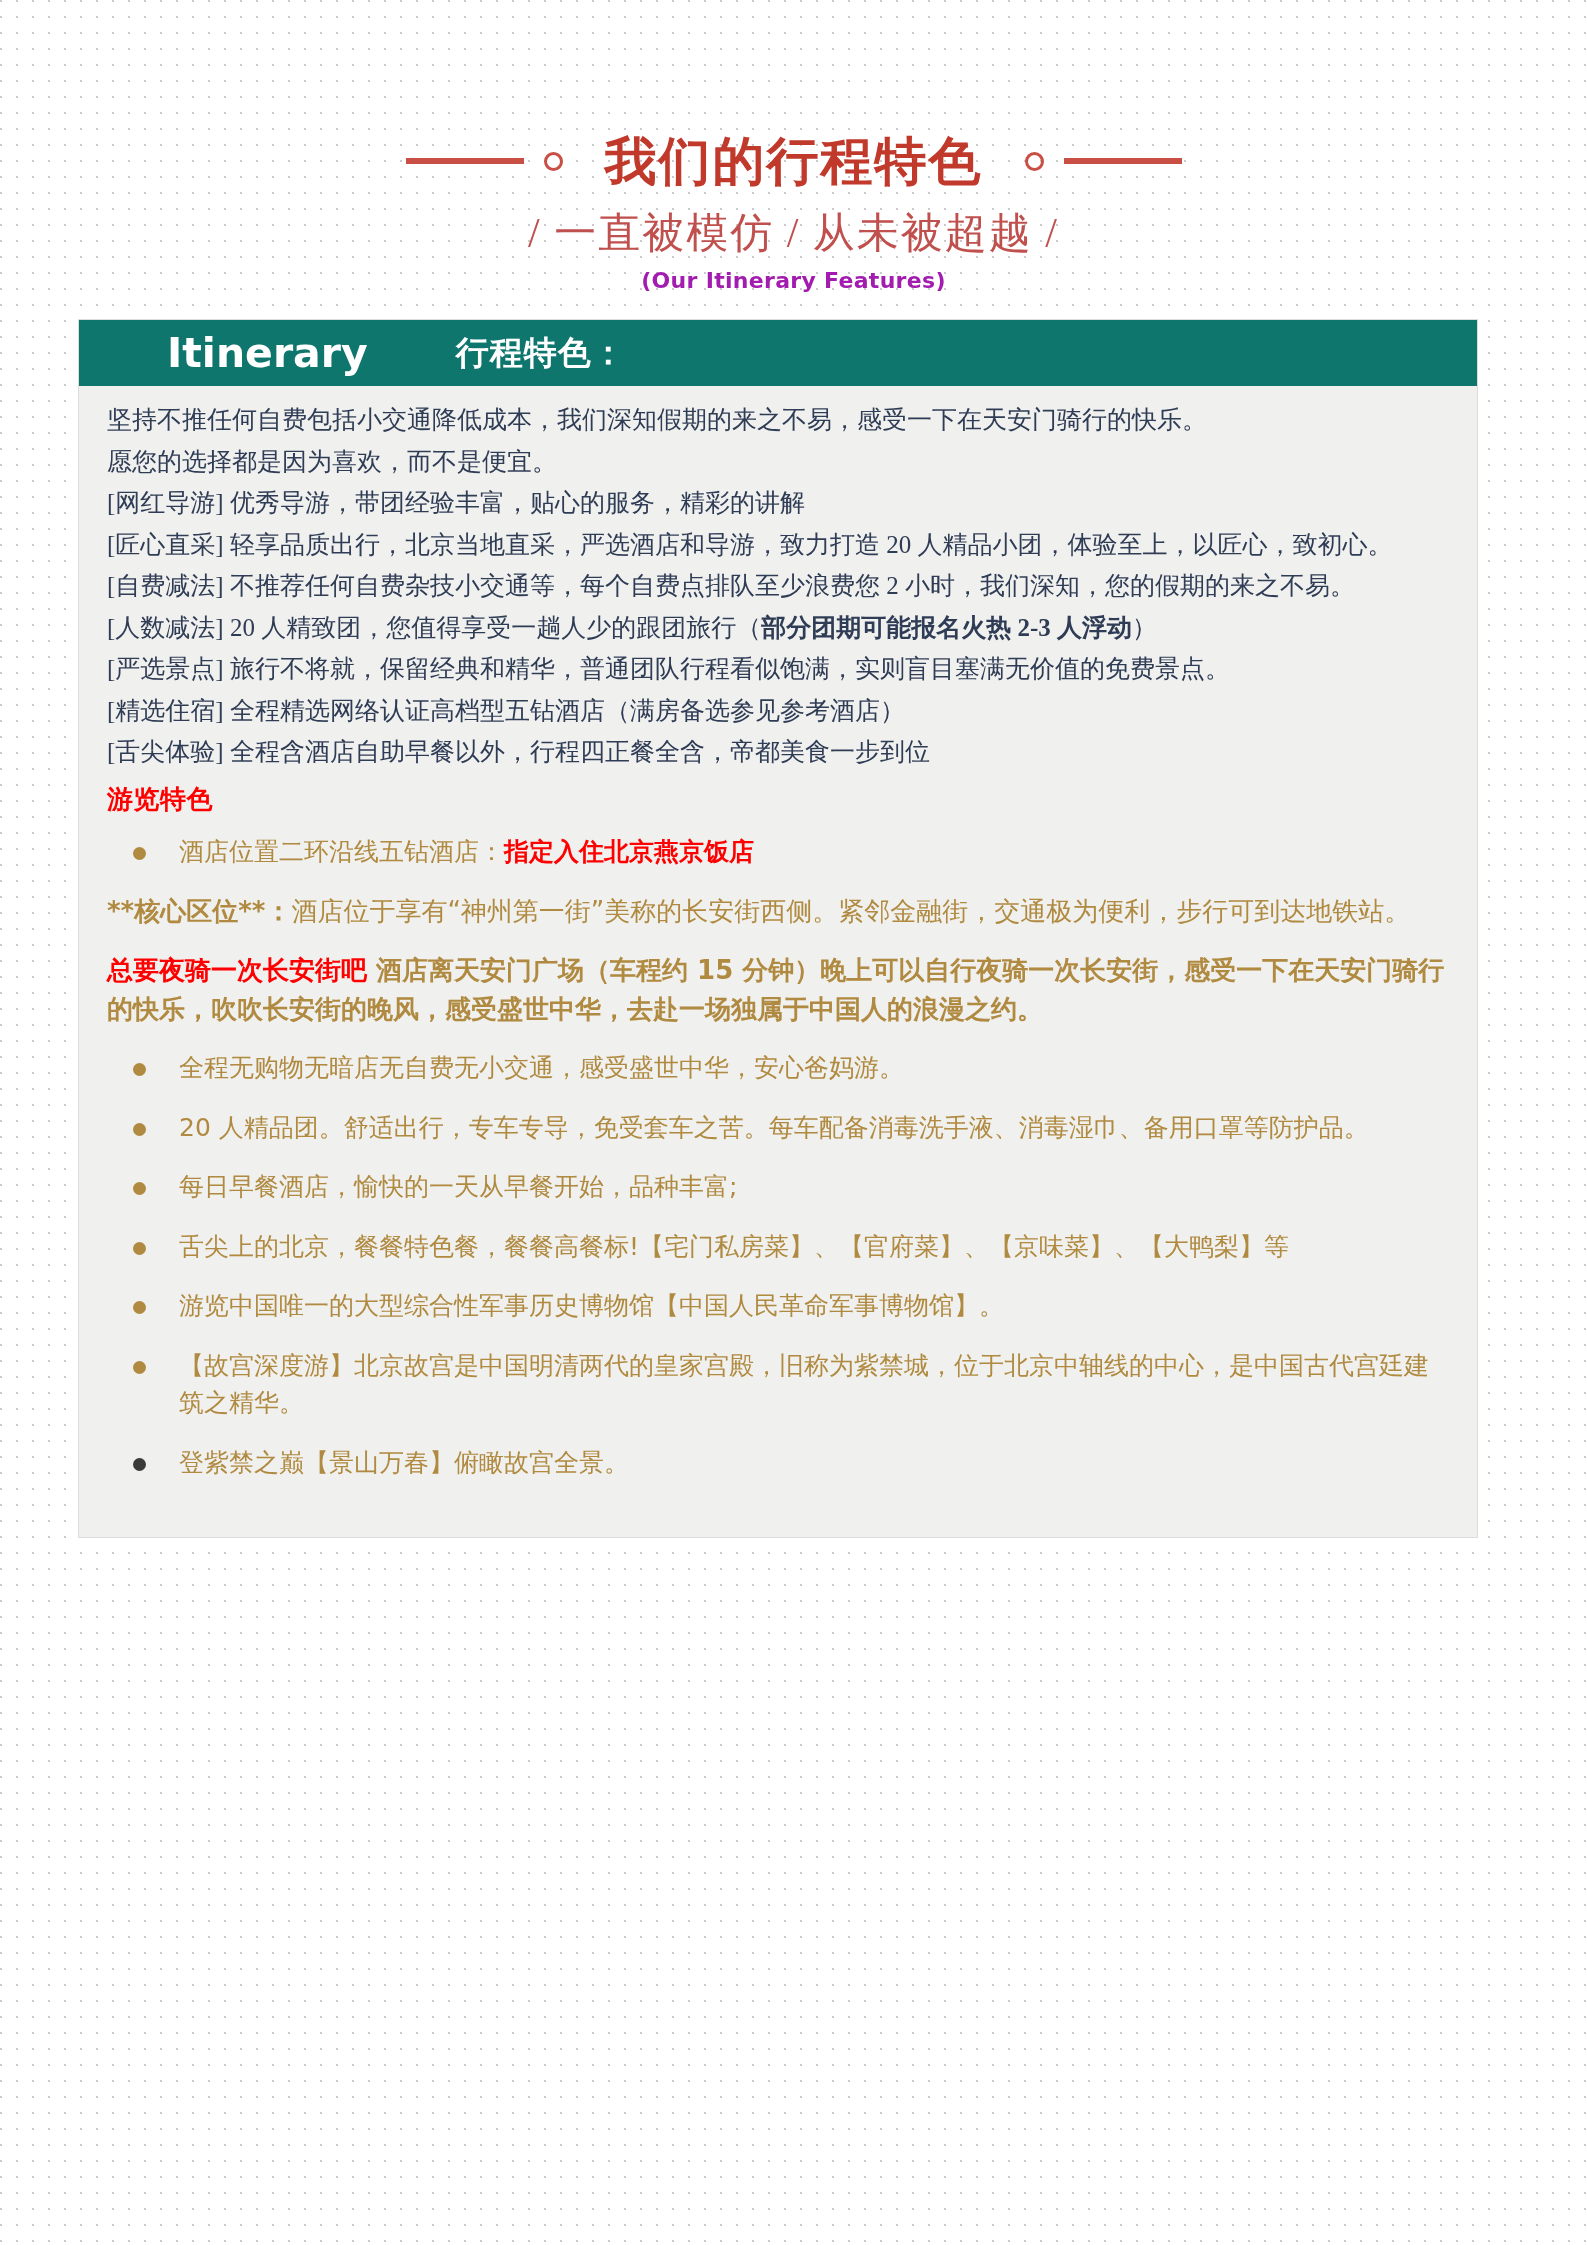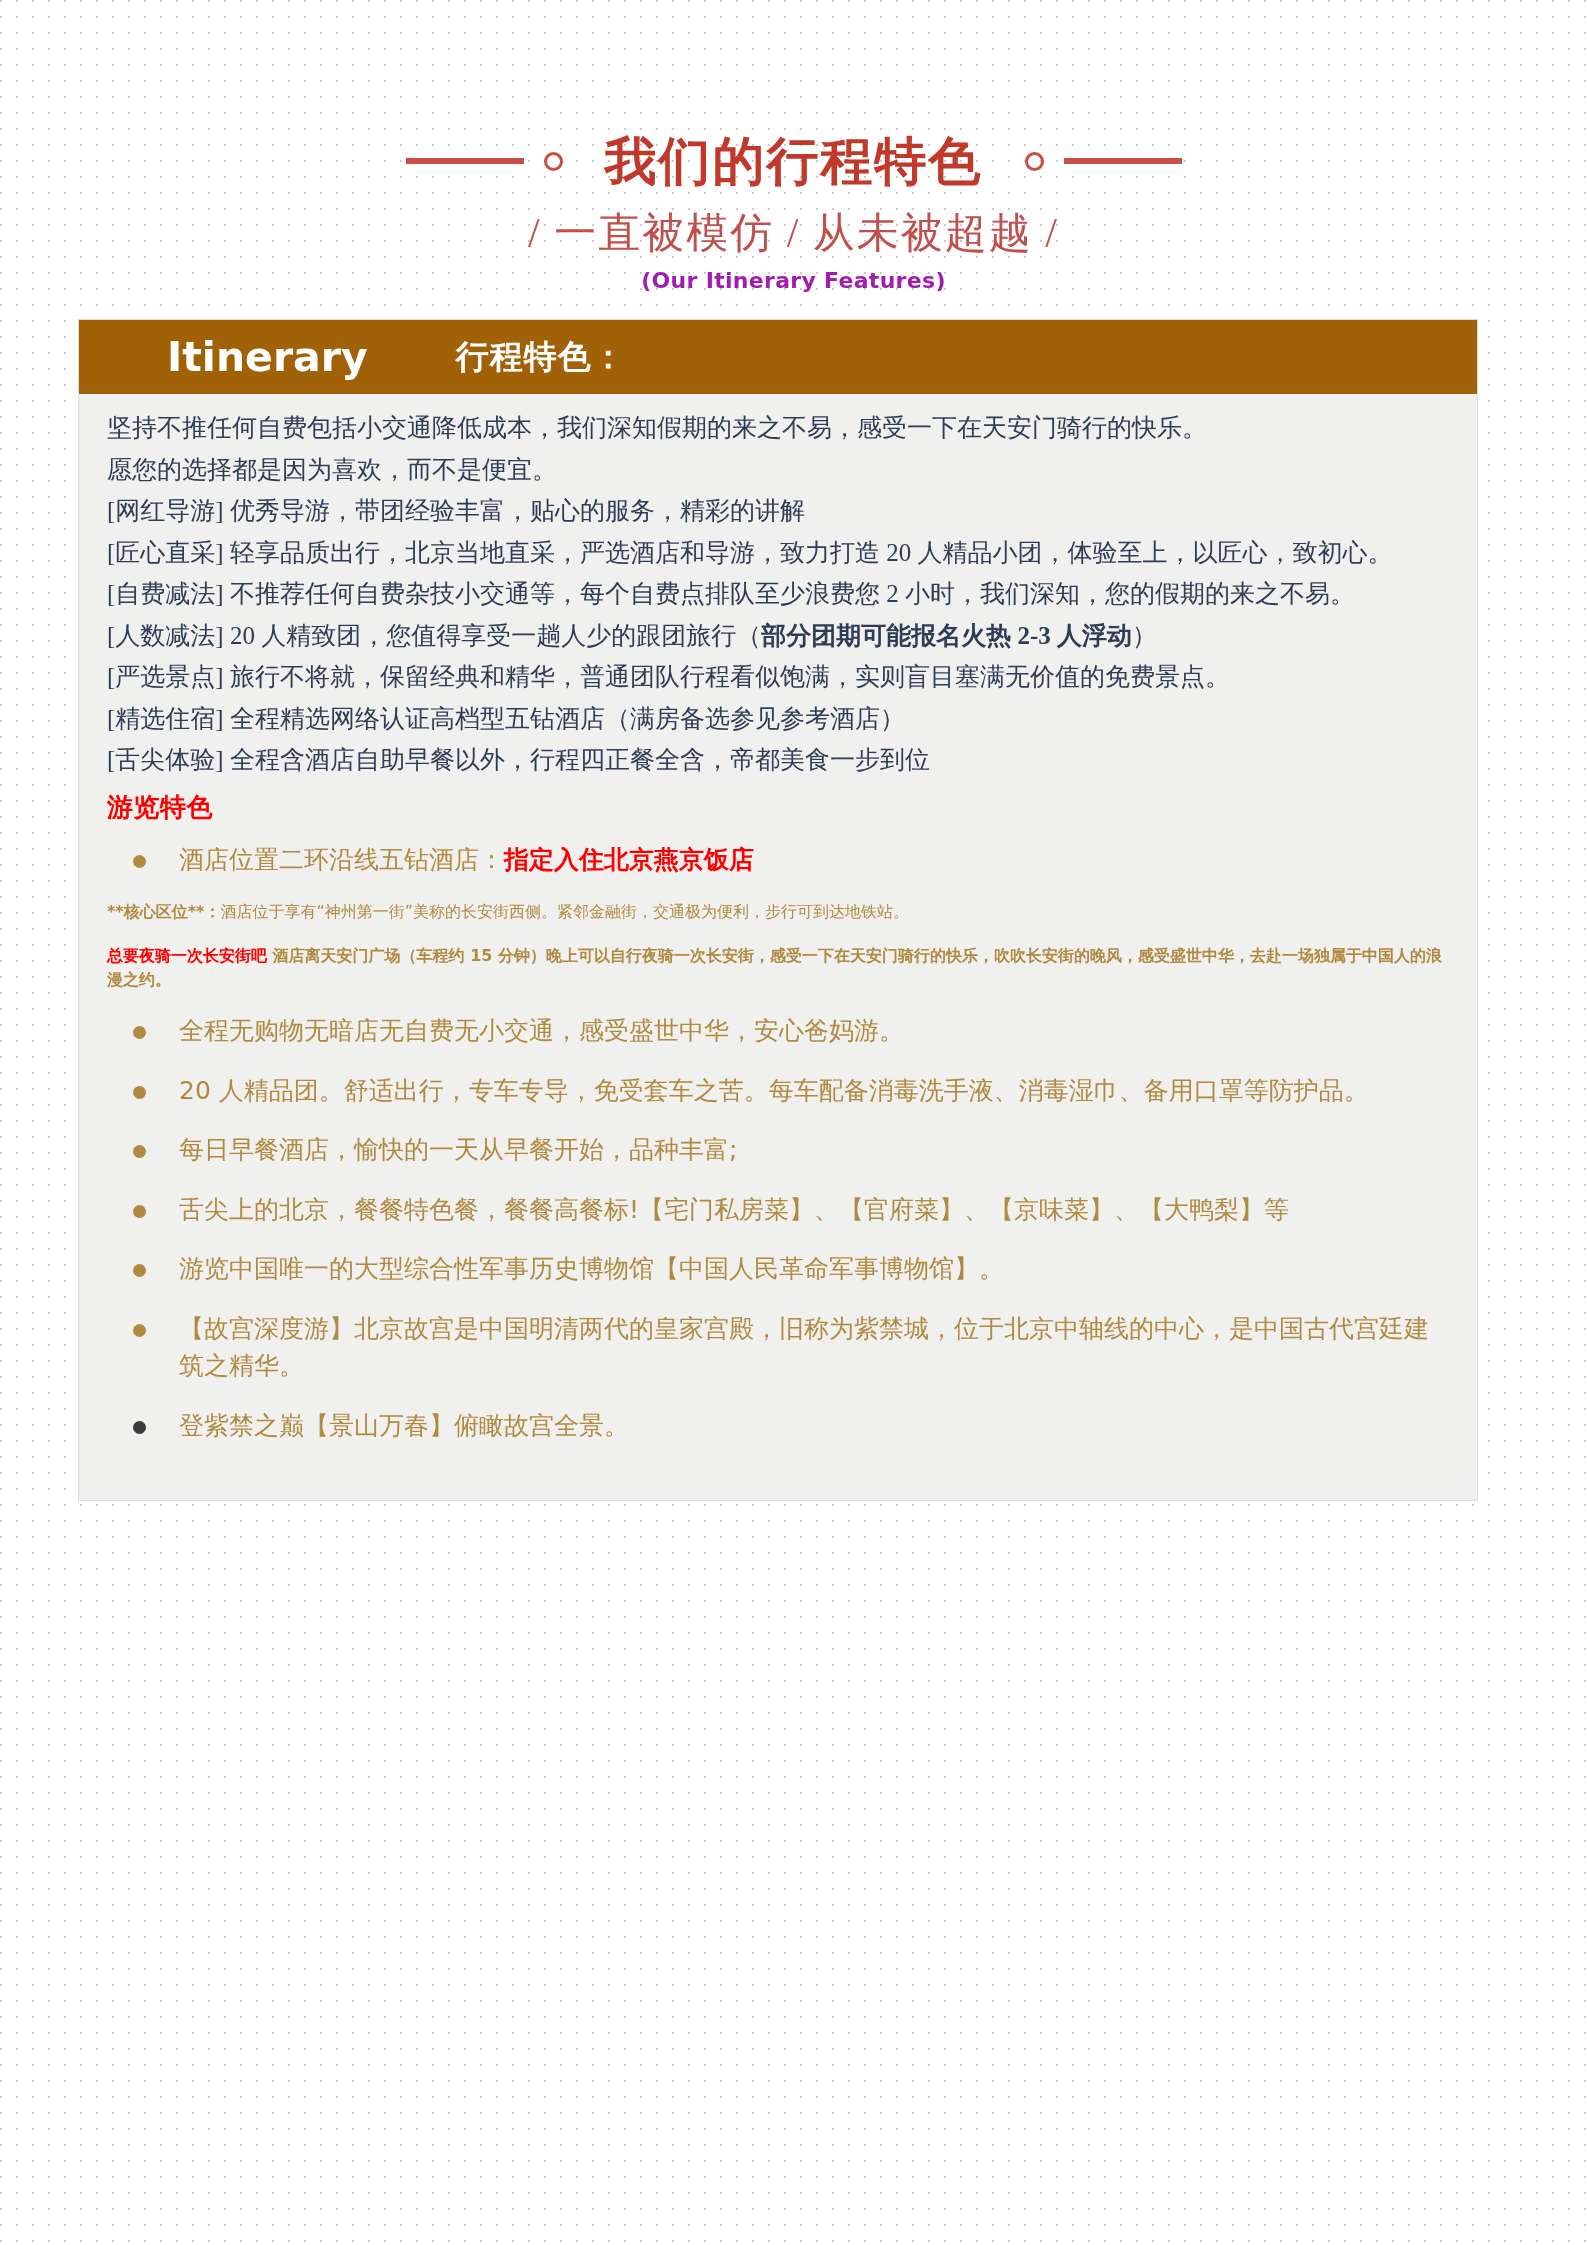--- a/index.html
+++ b/index.html
@@ -73,22 +73,22 @@
   
   .card {
     position: relative;
     margin: 26px 78px 0 78px;
     width: 1400px;
     box-sizing: border-box;
     background: #f0f0ee;
     border: 1px solid #dcdcda;
   }
   .card-bar {
-    background: #a16207;
-    height: 74px;
+    background: #0f766e;
+    height: 66px;
     display: flex;
     align-items: center;
     padding-left: 88px;
     box-sizing: border-box;
   }
   .card-bar-en {
     font-family: "DejaVu Sans", "Liberation Sans", sans-serif;
     font-weight: bold;
     font-size: 41px;
     color: #ffffff;
@@ -155,21 +155,21 @@
     background: #b08a40;
   }
   .gold-item.dark-bullet::before { background: #3b3b3b; }
   .gold-item .hl-red {
     color: #ff0000;
     font-weight: bold;
   }
 
   .gold-para {
     font-family: "DejaVu Sans", "Liberation Sans", sans-serif;
-    font-size: 16px;
+    font-size: 26px;
     line-height: 1.5;
     color: #b08a40;
     margin: 0 0 20px 0;
   }
   .gold-para.indent { text-indent: 14px; }
   .gold-para b { font-weight: bold; }
   .gold-para.strong-all { font-weight: bold; }
   .gold-para .hl-red { color: #ff0000; font-weight: bold; }
 </style>
 </head>

